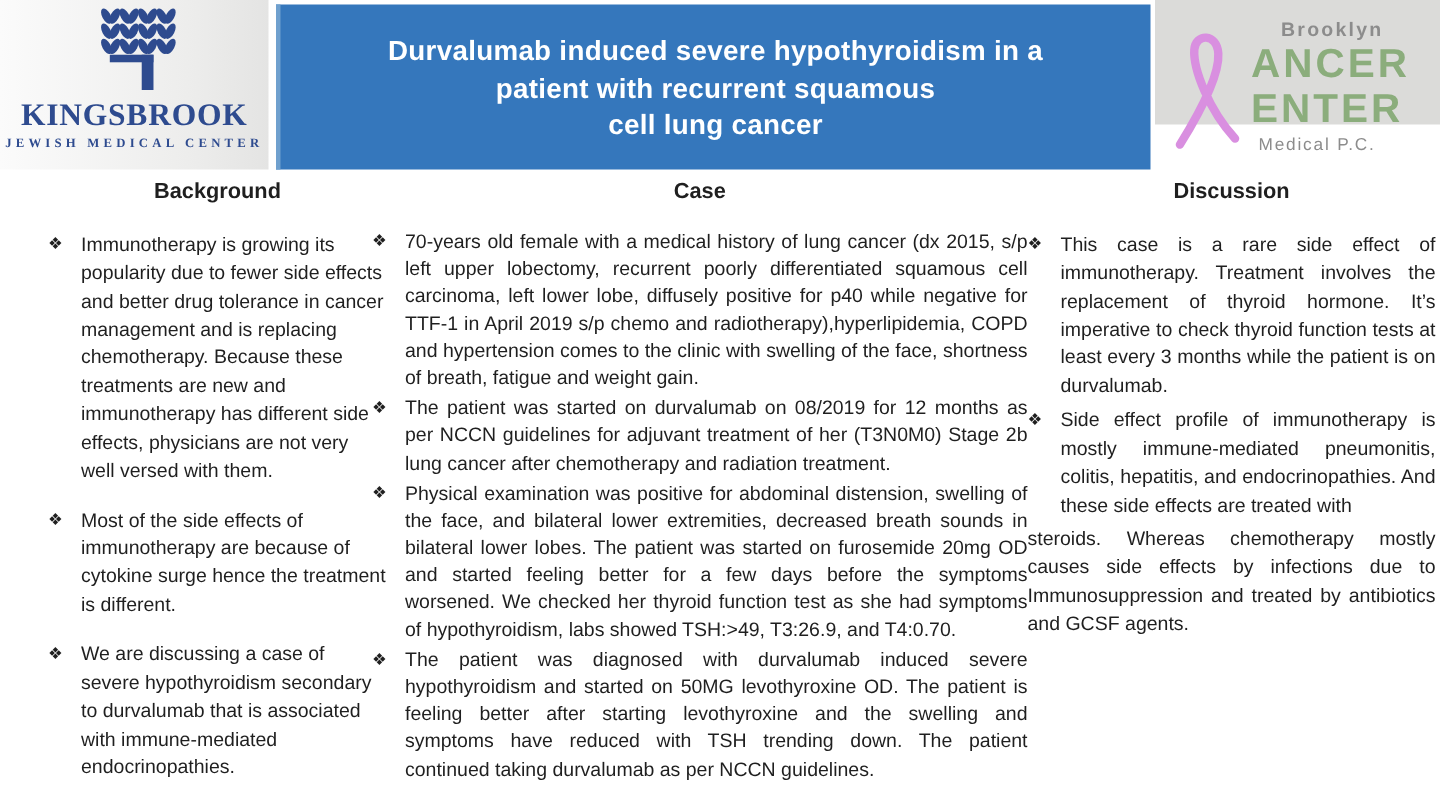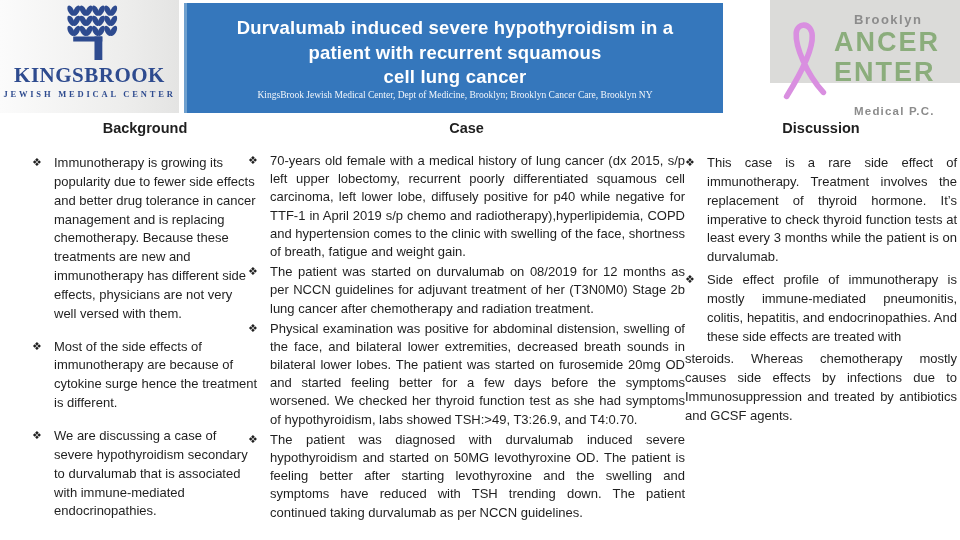--- a/index.html
+++ b/index.html
@@ -24,21 +24,21 @@
     font-weight: bold; font-size: 21px; letter-spacing: 0.5px;
     color: #2e4b8f; line-height: 1; margin-top: 1px;
   }
   .kb-sub {
     font-family: "Liberation Serif", serif;
     font-weight: bold; font-size: 8.5px; letter-spacing: 2.8px;
     color: #2e4b8f; margin-top: 3px;
   }
 
   .banner {
-    position: absolute; left: 184px; top: 3px; width: 539px; height: 110px;
+    position: absolute; left: 184px; top: 3px; width: 583px; height: 110px;
     background: #3577bc;
     border-left: 3px solid #6fa0ce;
     display: flex; flex-direction: column; align-items: center; justify-content: center;
     text-align: center; color: #ffffff;
     padding: 4px 10px 2px 10px;
   }
   .banner-title { font-weight: bold; font-size: 18.5px; line-height: 1.32; letter-spacing: 0.2px; }
   .banner-authors {
     font-family: "Liberation Serif", serif;
     font-size: 9px; margin-top: 4px; line-height: 1.35; color: #f2f6fb;
@@ -48,21 +48,21 @@
     font-size: 9.5px; line-height: 1.3; color: #f2f6fb;
   }
 
   .header-right {
     position: absolute; left: 770px; top: 0; width: 190px; height: 83px;
     background: #dbdbd9;
   }
   .bcc-brooklyn { position: absolute; left: 84px; top: 12px; font-weight: bold; font-size: 13px; letter-spacing: 1.5px; color: #8c8c8c; }
   .bcc-ancer    { position: absolute; left: 64px; top: 29px; font-weight: bold; font-size: 27px; letter-spacing: 2px; color: #8bad7c; line-height: 1; }
   .bcc-enter    { position: absolute; left: 64px; top: 59px; font-weight: bold; font-size: 27px; letter-spacing: 2px; color: #8bad7c; line-height: 1; }
-  .bcc-medical  { position: absolute; left: 84px; top: 91px; font-weight: bold; font-size: 11.5px; letter-spacing: 1.2px; color: #8c8c8c; margin-top: 14px; }
+  .bcc-medical  { position: absolute; left: 69px; top: 91px; font-weight: normal; font-size: 11.5px; letter-spacing: 1.2px; color: #8c8c8c; }
   .bcc-ribbon   { position: absolute; left: 6px; top: 14px; }
 
   
   .col { position: absolute; top: 120px; }
   .col-header { font-weight: bold; font-size: 14.5px; text-align: center; margin-bottom: 18px; }
 
   .col-background { left: 32px;  width: 226px; }
   .col-case       { left: 248px; width: 437px; }
   .col-discussion { left: 685px; width: 272px; }
 
@@ -124,21 +124,20 @@
   <div class="kb-name">KINGSBROOK</div>
   <div class="kb-sub">JEWISH MEDICAL CENTER</div>
 </div>
 
 <div class="banner">
   <div class="banner-title">
     <div>Durvalumab induced severe hypothyroidism in a</div>
     <div>patient with recurrent squamous</div>
     <div>cell lung cancer</div>
   </div>
-  <div class="banner-affil">KingsBrook Jewish Medical Center, Dept of Medicine, Brooklyn; Brooklyn Cancer Care, Brooklyn NY</div>
 </div>
 
 <div class="header-right">
   <span class="bcc-ribbon">
     <svg width="58" height="88" viewBox="0 0 70 110" aria-hidden="true">
       <path d="M12,103 C30,74 45,44 44,27 C43,10 25,10 24,24 C23,40 36,74 58,98" fill="none" stroke="#d98fe0" stroke-width="7" stroke-linecap="round"></path>
     </svg>
   </span>
   <div class="bcc-brooklyn">Brooklyn</div>
   <div class="bcc-ancer">ANCER</div>

